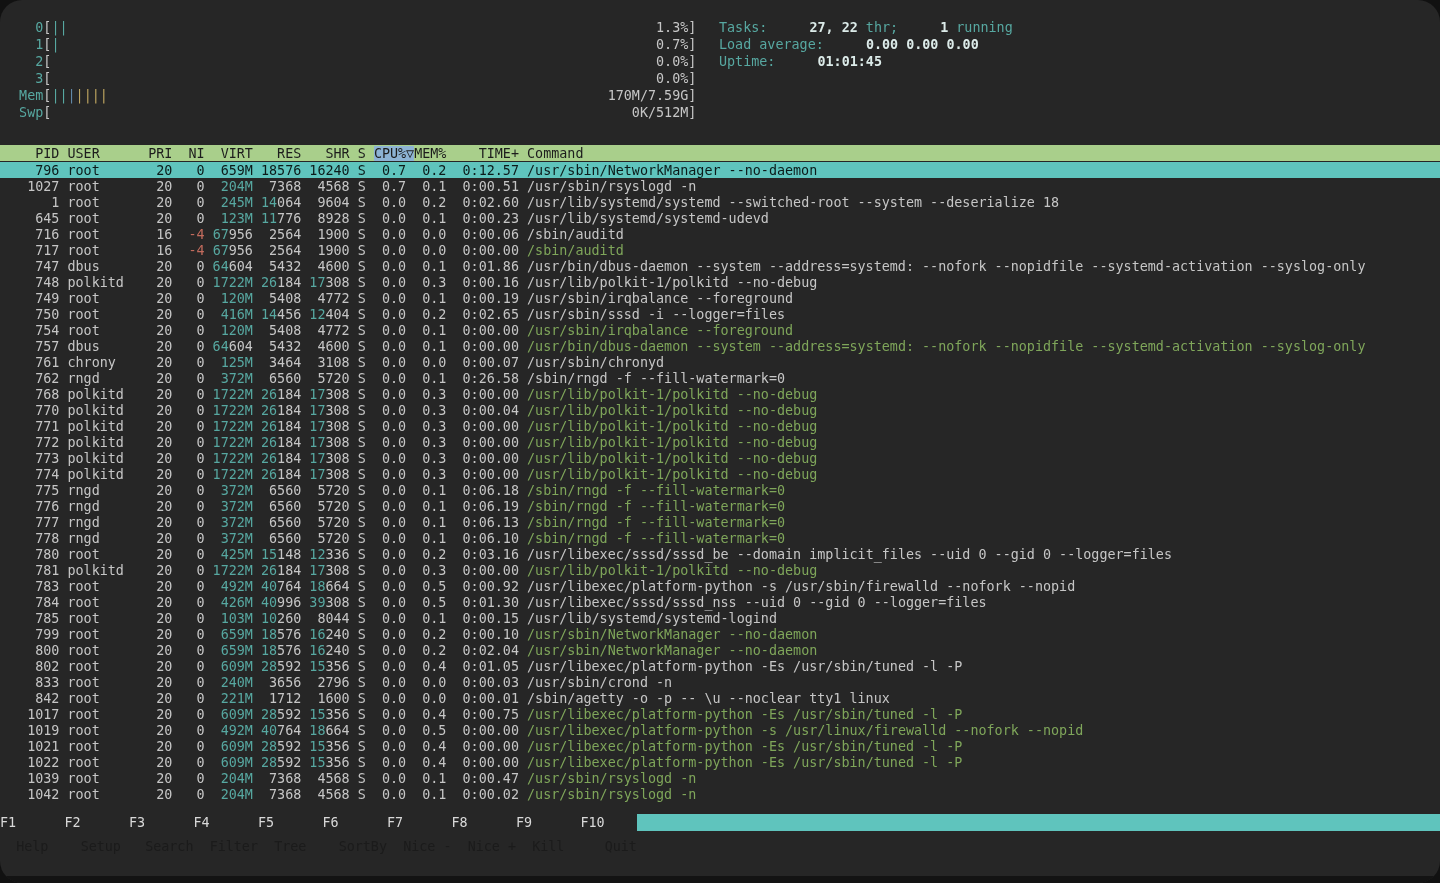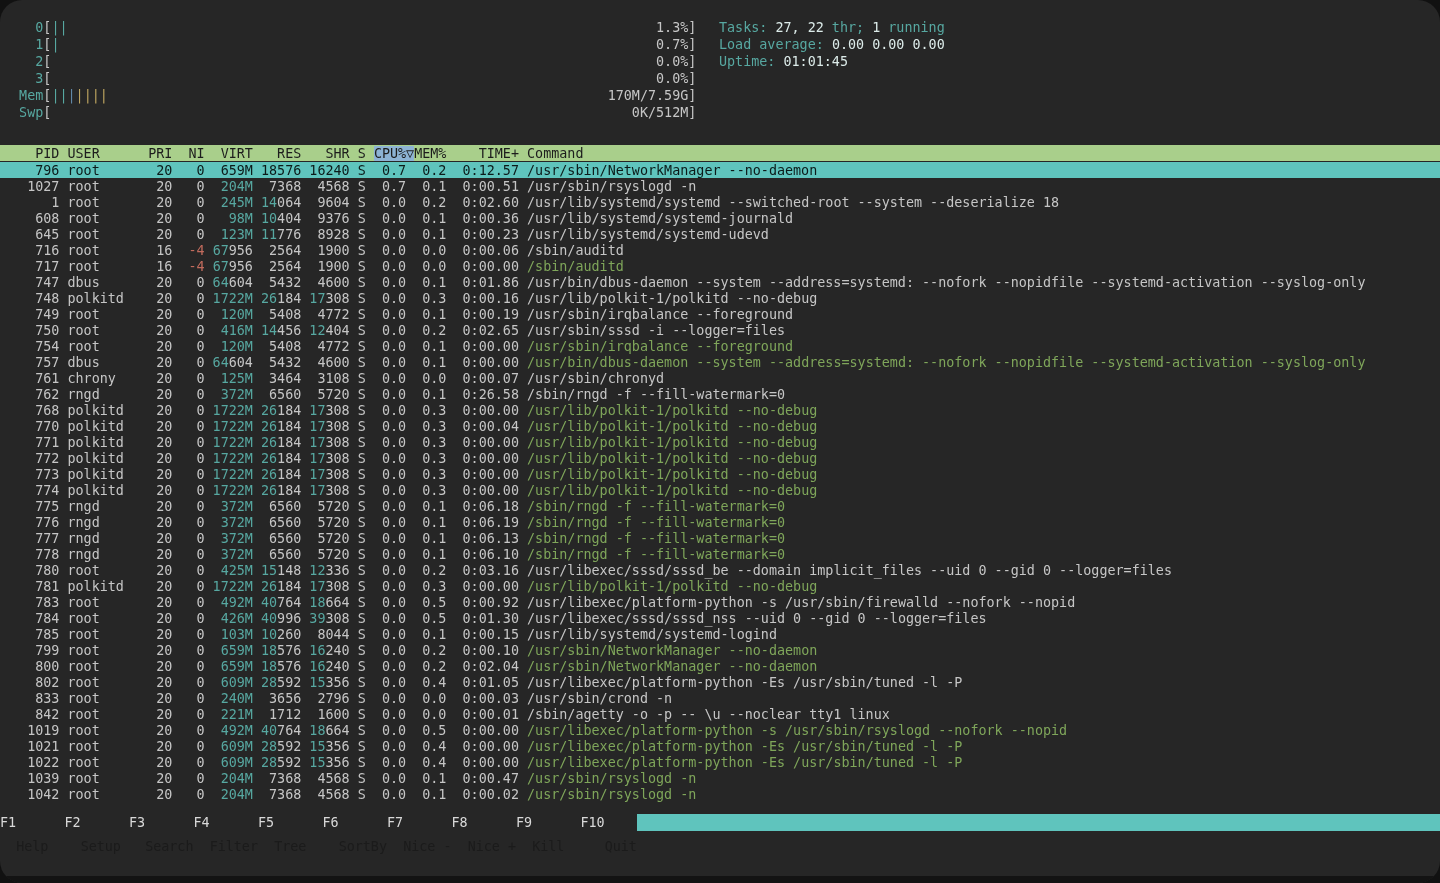--- a/index.html
+++ b/index.html
@@ -3,21 +3,21 @@
 <meta charset="utf-8">
 <style>
   html,body{margin:0;padding:0;background:#111;}
   .screen{position:relative;width:1440px;height:883px;background:#262626;
     font-family:"DejaVu Sans Mono",monospace;font-size:13.4px;line-height:17px;
     color:#c6c6c6;overflow:hidden;border-radius:22px;}
   .line{white-space:pre;height:17px;}
   .meters{position:absolute;top:19px;left:3px;}
   .info{position:absolute;top:19px;left:719px;}
   .teal{color:#57a8a1;}
-  .b{color:#dcebe9;font-weight:normal;}
+  .b{color:#dcebe9;font-weight:bold;margin-left:34px;}
   .green{color:#7fa65a;margin-top:48px;}
   .red{color:#c26b5d;}
   .tan{color:#bda460;}
   .blue{color:#6188a8;}
   .thead{position:absolute;top:145px;left:0;width:1440px;height:16px;background:#a9cf8b;
     color:#1d1d1d;white-space:pre;padding-left:3px;box-sizing:border-box;}
   .sortcol{background:#8db3d4;}
   .rows{position:absolute;top:162px;left:0;width:1440px;}
   .row{white-space:pre;height:16px;padding-left:3px;box-sizing:border-box;}
   .sel{background:#5fc4bd;color:#0c1b1a;}
@@ -44,21 +44,20 @@
     <div class="line"><span class="teal">Tasks: </span><span class="b">27, 22</span><span class="teal"> thr; </span><span class="b">1</span><span class="teal"> running</span></div>
     <div class="line"><span class="teal">Load average: </span><span class="b">0.00 0.00 0.00</span></div>
     <div class="line"><span class="teal">Uptime: </span><span class="b">01:01:45</span></div>
   </div>
 
   <div class="thead" id="thead"><span>    PID</span> <span>USER     </span> <span>PRI</span> <span> NI</span> <span> VIRT</span> <span>  RES</span> <span>  SHR</span> <span>S</span> <span class="sortcol">CPU%▽</span><span>MEM%</span> <span>   TIME+</span> <span>Command</span></div>
   <div class="rows" id="rows">
       <div class="row sel">    796 root       20   0  659M 18576 16240 S  0.7  0.2  0:12.57 /usr/sbin/NetworkManager --no-daemon</div>
       <div class="row">   1027 root       20   0 <span class="teal"> 204M</span>  7368  4568 S  0.7  0.1  0:00.51 /usr/sbin/rsyslogd -n</div>
       <div class="row">      1 root       20   0 <span class="teal"> 245M</span> <span class="teal">14</span>064  9604 S  0.0  0.2  0:02.60 /usr/lib/systemd/systemd --switched-root --system --deserialize 18</div>
-      <div class="row">    608 root       20   0 <span class="teal">  98M</span> <span class="teal">10</span>404  9376 S  0.0  0.1  0:00.36 /usr/lib/systemd/systemd-journald</div>
       <div class="row">    645 root       20   0 <span class="teal"> 123M</span> <span class="teal">11</span>776  8928 S  0.0  0.1  0:00.23 /usr/lib/systemd/systemd-udevd</div>
       <div class="row">    716 root       16 <span class="red"> -4</span> <span class="teal">67</span>956  2564  1900 S  0.0  0.0  0:00.06 /sbin/auditd</div>
       <div class="row">    717 root       16 <span class="red"> -4</span> <span class="teal">67</span>956  2564  1900 S  0.0  0.0  0:00.00 <span class="green">/sbin/auditd</span></div>
       <div class="row">    747 dbus       20   0 <span class="teal">64</span>604  5432  4600 S  0.0  0.1  0:01.86 /usr/bin/dbus-daemon --system --address=systemd: --nofork --nopidfile --systemd-activation --syslog-only</div>
       <div class="row">    748 polkitd    20   0 <span class="teal">1722M</span> <span class="teal">26</span>184 <span class="teal">17</span>308 S  0.0  0.3  0:00.16 /usr/lib/polkit-1/polkitd --no-debug</div>
       <div class="row">    749 root       20   0 <span class="teal"> 120M</span>  5408  4772 S  0.0  0.1  0:00.19 /usr/sbin/irqbalance --foreground</div>
       <div class="row">    750 root       20   0 <span class="teal"> 416M</span> <span class="teal">14</span>456 <span class="teal">12</span>404 S  0.0  0.2  0:02.65 /usr/sbin/sssd -i --logger=files</div>
       <div class="row">    754 root       20   0 <span class="teal"> 120M</span>  5408  4772 S  0.0  0.1  0:00.00 <span class="green">/usr/sbin/irqbalance --foreground</span></div>
       <div class="row">    757 dbus       20   0 <span class="teal">64</span>604  5432  4600 S  0.0  0.1  0:00.00 <span class="green">/usr/bin/dbus-daemon --system --address=systemd: --nofork --nopidfile --systemd-activation --syslog-only</span></div>
       <div class="row">    761 chrony     20   0 <span class="teal"> 125M</span>  3464  3108 S  0.0  0.0  0:00.07 /usr/sbin/chronyd</div>
@@ -76,21 +75,22 @@
       <div class="row">    780 root       20   0 <span class="teal"> 425M</span> <span class="teal">15</span>148 <span class="teal">12</span>336 S  0.0  0.2  0:03.16 /usr/libexec/sssd/sssd_be --domain implicit_files --uid 0 --gid 0 --logger=files</div>
       <div class="row">    781 polkitd    20   0 <span class="teal">1722M</span> <span class="teal">26</span>184 <span class="teal">17</span>308 S  0.0  0.3  0:00.00 <span class="green">/usr/lib/polkit-1/polkitd --no-debug</span></div>
       <div class="row">    783 root       20   0 <span class="teal"> 492M</span> <span class="teal">40</span>764 <span class="teal">18</span>664 S  0.0  0.5  0:00.92 /usr/libexec/platform-python -s /usr/sbin/firewalld --nofork --nopid</div>
       <div class="row">    784 root       20   0 <span class="teal"> 426M</span> <span class="teal">40</span>996 <span class="teal">39</span>308 S  0.0  0.5  0:01.30 /usr/libexec/sssd/sssd_nss --uid 0 --gid 0 --logger=files</div>
       <div class="row">    785 root       20   0 <span class="teal"> 103M</span> <span class="teal">10</span>260  8044 S  0.0  0.1  0:00.15 /usr/lib/systemd/systemd-logind</div>
       <div class="row">    799 root       20   0 <span class="teal"> 659M</span> <span class="teal">18</span>576 <span class="teal">16</span>240 S  0.0  0.2  0:00.10 <span class="green">/usr/sbin/NetworkManager --no-daemon</span></div>
       <div class="row">    800 root       20   0 <span class="teal"> 659M</span> <span class="teal">18</span>576 <span class="teal">16</span>240 S  0.0  0.2  0:02.04 <span class="green">/usr/sbin/NetworkManager --no-daemon</span></div>
       <div class="row">    802 root       20   0 <span class="teal"> 609M</span> <span class="teal">28</span>592 <span class="teal">15</span>356 S  0.0  0.4  0:01.05 /usr/libexec/platform-python -Es /usr/sbin/tuned -l -P</div>
       <div class="row">    833 root       20   0 <span class="teal"> 240M</span>  3656  2796 S  0.0  0.0  0:00.03 /usr/sbin/crond -n</div>
       <div class="row">    842 root       20   0 <span class="teal"> 221M</span>  1712  1600 S  0.0  0.0  0:00.01 /sbin/agetty -o -p -- \u --noclear tty1 linux</div>
-      <div class="row">   1019 root       20   0 <span class="teal"> 492M</span> <span class="teal">40</span>764 <span class="teal">18</span>664 S  0.0  0.5  0:00.00 <span class="green">/usr/libexec/platform-python -s /usr/sbin/rsyslogd --nofork --nopid</span></div>
+      <div class="row">   1017 root       20   0 <span class="teal"> 609M</span> <span class="teal">28</span>592 <span class="teal">15</span>356 S  0.0  0.4  0:00.75 <span class="green">/usr/libexec/platform-python -Es /usr/sbin/tuned -l -P</span></div>
+      <div class="row">   1019 root       20   0 <span class="teal"> 492M</span> <span class="teal">40</span>764 <span class="teal">18</span>664 S  0.0  0.5  0:00.00 <span class="green">/usr/libexec/platform-python -s /usr/linux/firewalld --nofork --nopid</span></div>
       <div class="row">   1021 root       20   0 <span class="teal"> 609M</span> <span class="teal">28</span>592 <span class="teal">15</span>356 S  0.0  0.4  0:00.00 <span class="green">/usr/libexec/platform-python -Es /usr/sbin/tuned -l -P</span></div>
       <div class="row">   1022 root       20   0 <span class="teal"> 609M</span> <span class="teal">28</span>592 <span class="teal">15</span>356 S  0.0  0.4  0:00.00 <span class="green">/usr/libexec/platform-python -Es /usr/sbin/tuned -l -P</span></div>
       <div class="row">   1039 root       20   0 <span class="teal"> 204M</span>  7368  4568 S  0.0  0.1  0:00.47 <span class="green">/usr/sbin/rsyslogd -n</span></div>
       <div class="row">   1042 root       20   0 <span class="teal"> 204M</span>  7368  4568 S  0.0  0.1  0:00.02 <span class="green">/usr/sbin/rsyslogd -n</span></div>
     </div>
   <div class="fbar" id="fbar"><span class="fk">F1</span><span class="fl">Help  </span><span class="fk">F2</span><span class="fl">Setup </span><span class="fk">F3</span><span class="fl">Search</span><span class="fk">F4</span><span class="fl">Filter</span><span class="fk">F5</span><span class="fl">Tree  </span><span class="fk">F6</span><span class="fl">SortBy</span><span class="fk">F7</span><span class="fl">Nice -</span><span class="fk">F8</span><span class="fl">Nice +</span><span class="fk">F9</span><span class="fl">Kill  </span><span class="fk">F10</span><span class="fl">Quit</span><span class="fill"></span></div>
   <div class="below"></div>
 </div>
 
 </body></html>

